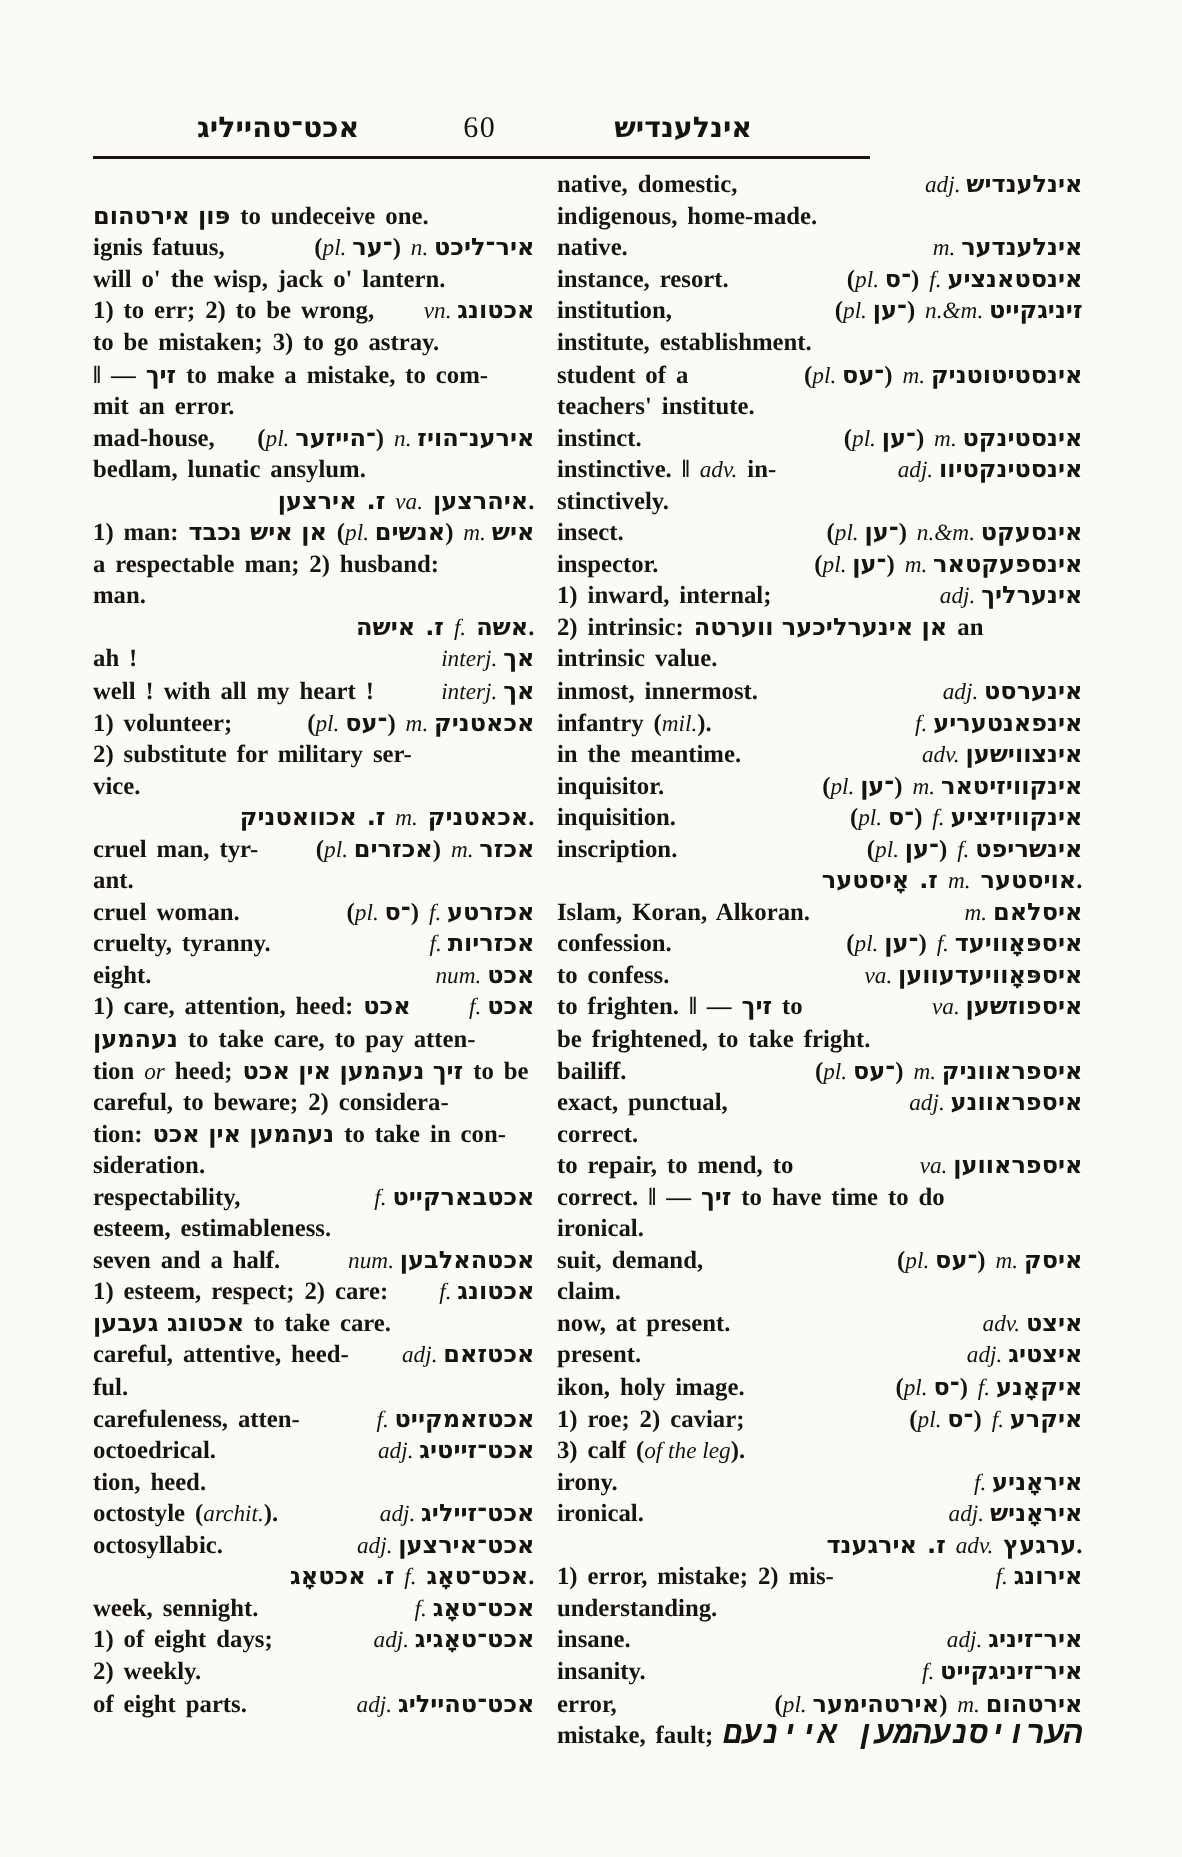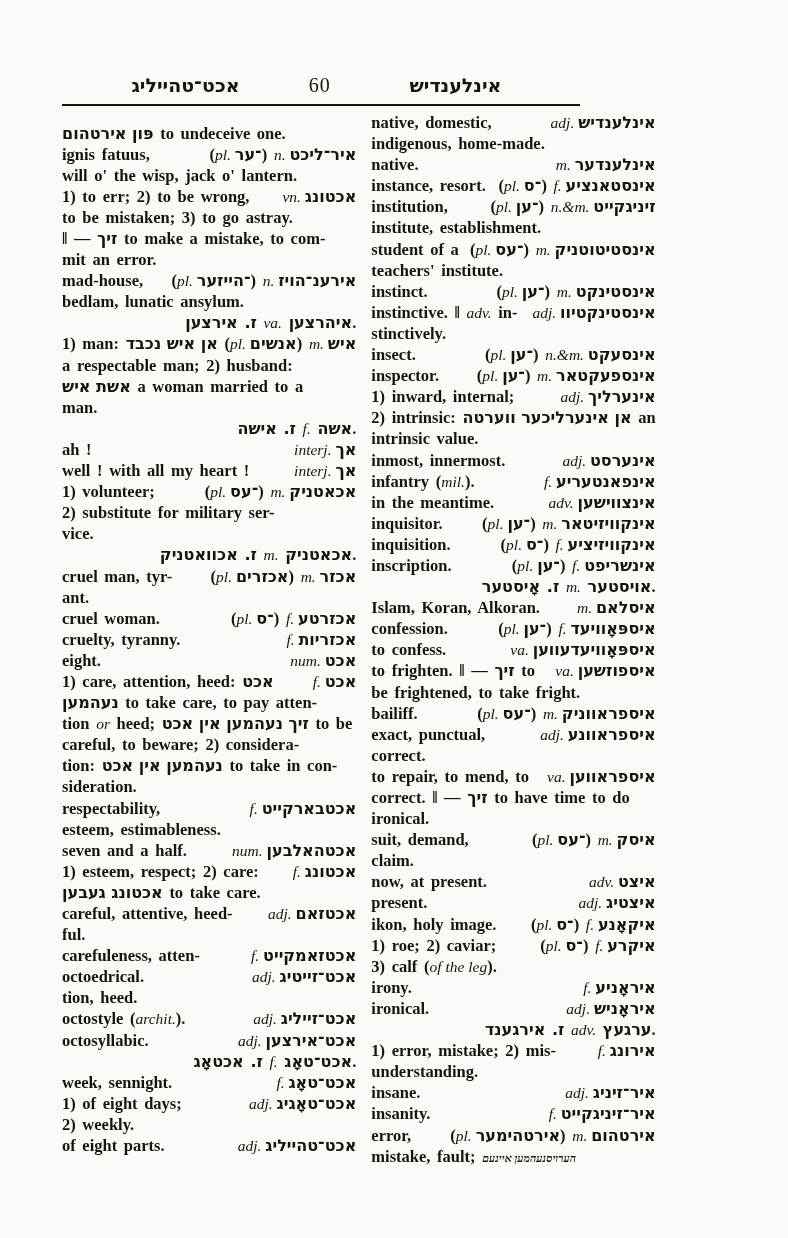--- a/index.html
+++ b/index.html
@@ -24,21 +24,21 @@
   .colR{flex:1;}
   .divider{width:2px;background:#1a160f;margin-left:8px;margin-right:7px;}
   
   .ln{display:flex;justify-content:space-between;align-items:baseline;line-height:21.1px;height:21.1px;overflow:visible;}
   .ln.right{justify-content:flex-end;}
   .part{white-space:pre;}
   .pr{white-space:pre;flex-shrink:0;}
   .en{font-family:"Liberation Serif","DejaVu Sans",serif;font-weight:bold;font-size:16.5px;word-spacing:2.5px;}
   .it{font-family:"Liberation Serif","DejaVu Serif",serif;font-style:italic;font-weight:normal;font-size:15.5px;}
   .he{font-family:"DejaVu Sans",sans-serif;font-weight:bold;font-size:16px;direction:rtl;unicode-bidi:isolate;}
-  .heb{font-family:Liberation Serif, serif;font-weight:bold;font-style:italic;font-size:11px;direction:rtl;unicode-bidi:isolate;}
+  .heb{font-family:Liberation Mono, monospace;font-weight:bold;font-style:italic;font-size:21px;direction:rtl;unicode-bidi:isolate;}
 </style>
 </head>
 <body>
 
 <div class="page">
 
   <div class="hdr">
     <span class="h-side h-left">אכט־טהייליג</span>
     <span class="h-mid">60</span>
     <span class="h-side h-right">אינלענדיש</span>
@@ -82,23 +82,20 @@
           <span class="part"><span class="he">אירצען</span><span class="en"> </span><span class="he">ז.</span><span class="en"> </span><span class="it">va.</span><span class="en"> </span><span class="he">איהרצען</span><span class="en">.</span></span>
         </div>
         <div class="ln">
           <span class="part"><span class="en">1) man: </span><span class="he">אן איש נכבד</span><span class="en"> (</span><span class="it">pl. </span><span class="he">אנשים</span><span class="en">) </span><span class="it">m. </span></span>
           <span class="part pr"><span class="he">איש</span></span>
         </div>
         <div class="ln">
           <span class="part"><span class="en">a respectable man; 2) husband:</span></span>
         </div>
         <div class="ln">
-          <span class="part"><span class="he">אשת איש</span><span class="en"> a woman married to a</span></span>
-        </div>
-        <div class="ln">
           <span class="part"><span class="en">man.</span></span>
         </div>
         <div class="ln right">
           <span class="part"><span class="he">אישה</span><span class="en"> </span><span class="he">ז.</span><span class="en"> </span><span class="it">f.</span><span class="en"> </span><span class="he">אשה</span><span class="en">.</span></span>
         </div>
         <div class="ln">
           <span class="part"><span class="en">ah !</span></span>
           <span class="part pr"><span class="it">interj. </span><span class="he">אך</span></span>
         </div>
         <div class="ln">

